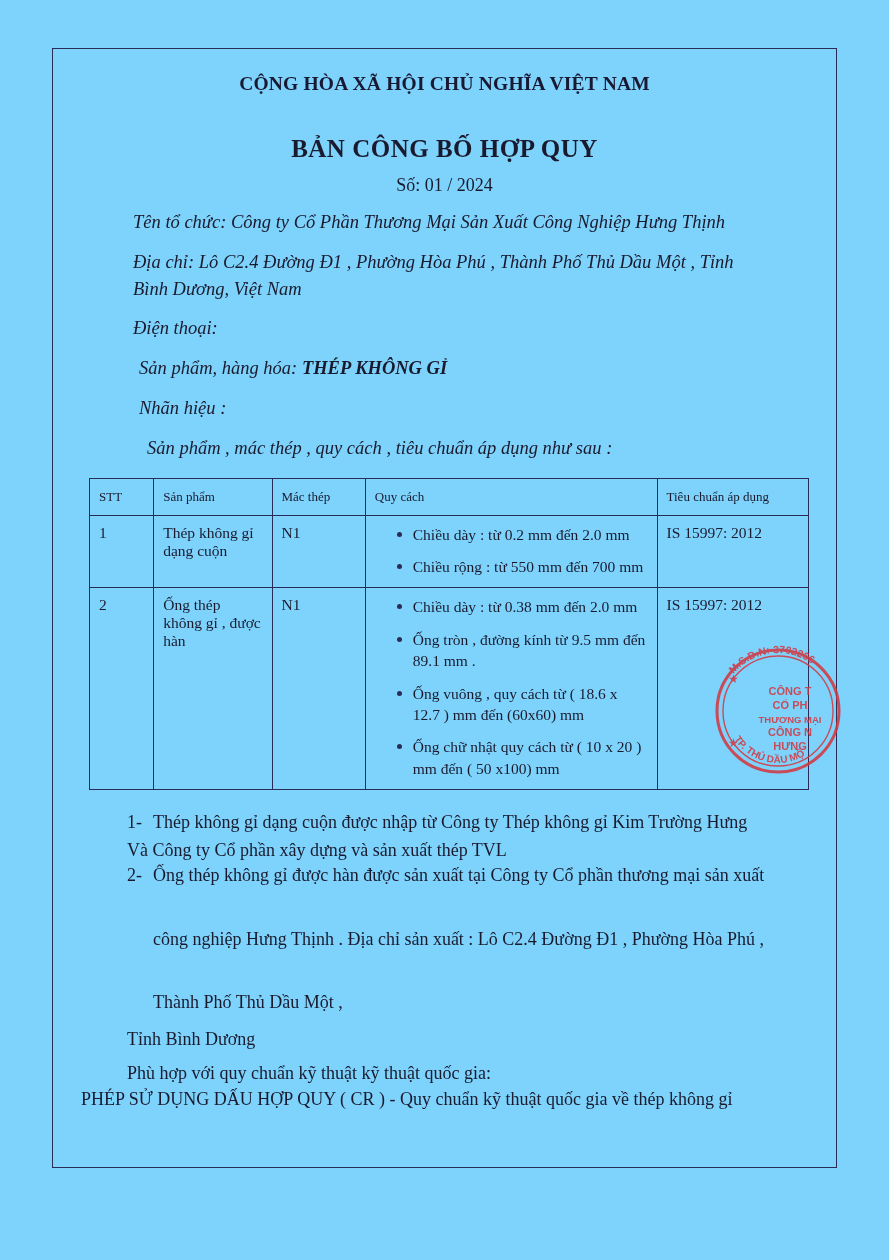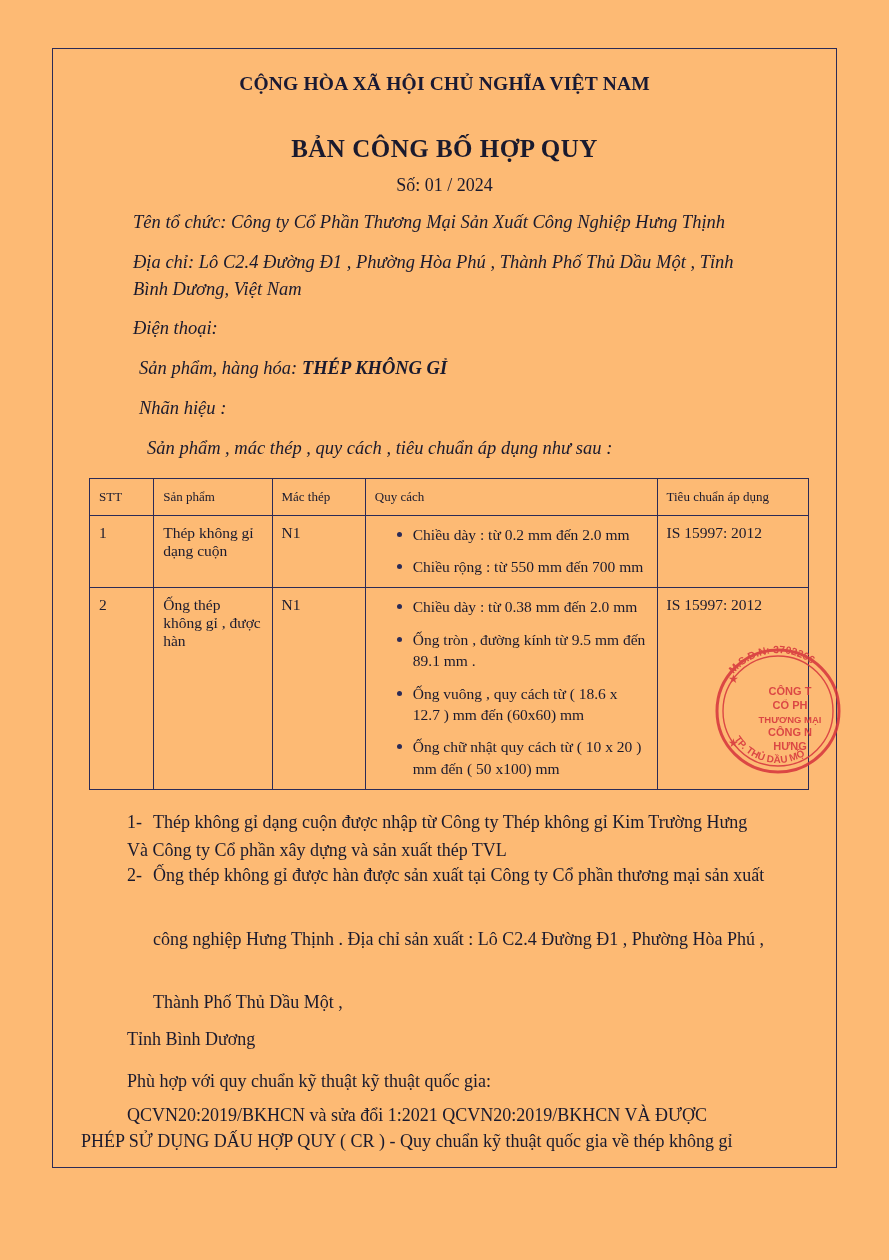--- a/index.html
+++ b/index.html
@@ -13,21 +13,21 @@
     position: relative;
     font-family: "Liberation Serif", serif;
     color: #1a1a2e;
     overflow: hidden;
   }
   .page {
     position: absolute;
     left: 0; top: 0;
     width: 889px;
     height: 1260px;
-    background: #fdba74;
+    background: #7dd3fc;
   }
   .doc-border {
     position: absolute;
     left: 52px;
     top: 48px;
     width: 785px;
     height: 1120px;
     border: 1.5px solid #2b2b57;
     box-sizing: border-box;
   }
@@ -148,21 +148,21 @@
   .note-cont2 {
     padding-left: 72px;
     margin-top: 38px;
   }
   .tail {
     margin-top: 10px;
     font-size: 18px;
     line-height: 1.45;
   }
   .tail .l1 { padding-left: 46px; }
-  .tail .l2 { padding-left: 46px; margin-top: 16px; font-family: Liberation Serif, serif;}
+  .tail .l2 { padding-left: 46px; margin-top: 8px; font-family: Liberation Serif, serif;}
   .tail .l3 {
     padding-left: 46px;
     margin-top: 8px;
     text-align: justify;
   }
   .tail .l4 { padding-left: 0px; text-align: justify;}
 
   
   .seal {
     position: absolute;
@@ -247,21 +247,20 @@
           <div class="note-num">2-</div>
           <div class="note-txt">Ống thép không gỉ được hàn được sản xuất tại Công ty Cổ phần thương mại sản xuất</div>
         </div>
         <div class="note-cont2">công nghiệp Hưng Thịnh . Địa chỉ sản xuất : Lô C2.4 Đường Đ1 , Phường Hòa Phú ,</div>
         <div class="note-cont2">Thành Phố Thủ Dầu Một ,</div>
       </div>
 
       <div class="tail">
         <div class="l1">Tỉnh Bình Dương</div>
         <div class="l2">Phù hợp với quy chuẩn kỹ thuật kỹ thuật quốc gia:</div>
-        <div class="l3">QCVN20:2019/BKHCN và sửa đổi 1:2021  QCVN20:2019/BKHCN VÀ ĐƯỢC</div>
         <div class="l4">PHÉP SỬ DỤNG DẤU HỢP QUY ( CR ) -  Quy chuẩn kỹ thuật quốc gia về thép không gỉ</div>
       </div>
 
       <div class="seal">
         <svg width="148" height="148" viewBox="0 0 148 148" xmlns="http://www.w3.org/2000/svg">
           <defs>
             <path id="arcTop" d="M 16,74 A 58,58 0 0 1 132,74" fill="none"></path>
             <path id="arcBot" d="M 22,74 A 52,52 0 0 0 126,74" fill="none"></path>
           </defs>
           <circle cx="74" cy="74" r="61" fill="none" stroke="#d6343c" stroke-width="3"></circle>

